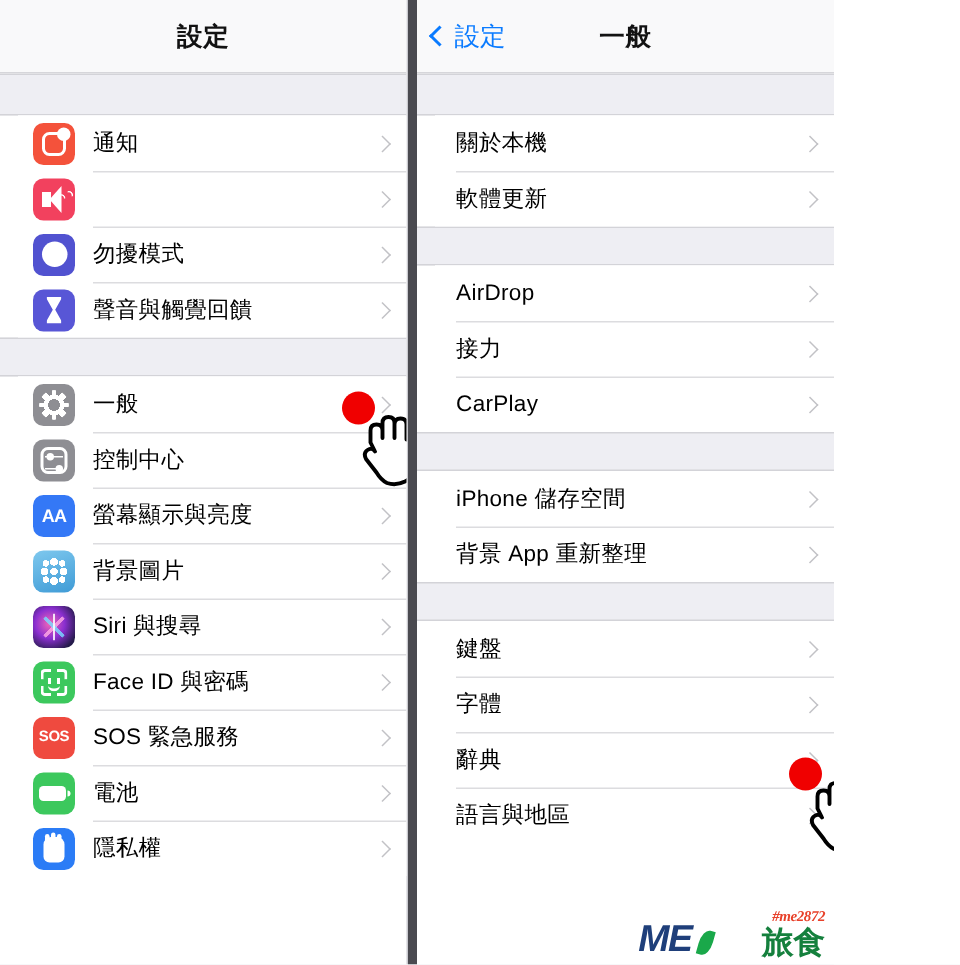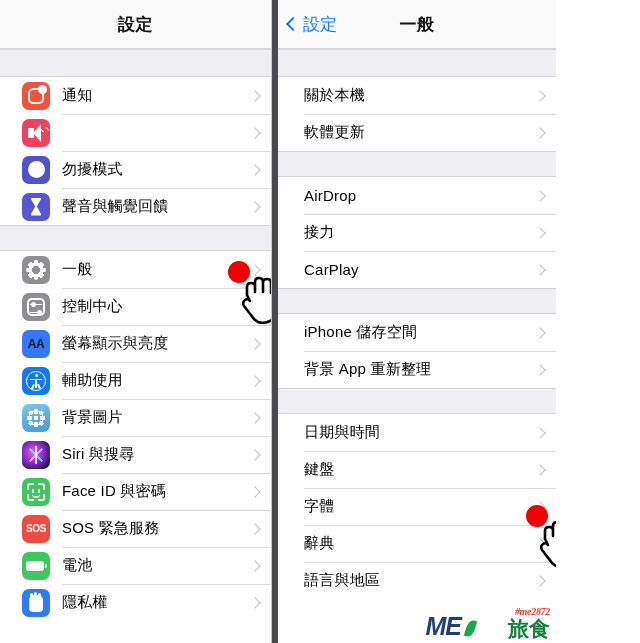--- a/index.html
+++ b/index.html
@@ -182,21 +182,21 @@
   }
   .ic-control .k1 { left:9px;  top:9px; }
   .ic-control .k2 { left:15px; top:17px; }
   .ic-control .ln {
     position:absolute; left:8px; width:12px; height:1.6px; background:#fff;
   }
   .ic-control .l1 { top:11px; }
   .ic-control .l2 { top:19px; }
 
   .ic-display { background: #3478f6; display:flex; align-items:center; justify-content:center; }
-  .ic-display span { color:#0f172a; font-size:12px; font-weight:700; letter-spacing:-0.5px; }
+  .ic-display span { color:#ffffff; font-size:12px; font-weight:700; letter-spacing:-0.5px; }
 
   .ic-access { background: #1379f3; }
   .ic-access .ring {
     position:absolute; left:4px; top:4px; width:20px; height:20px;
     border:1.8px solid #fff; border-radius:50%;
   }
   .ic-access .hd { position:absolute; left:12.5px; top:7px; width:3.5px; height:3.5px; background:#fff; border-radius:50%; }
   .ic-access .bd { position:absolute; left:8px; top:12px; width:12px; height:1.7px; background:#fff; }
   .ic-access .lg { position:absolute; left:13px; top:13px; width:1.7px; height:8px; background:#fff; }
   .ic-access .lg2 { position:absolute; left:10px; top:17px; width:1.7px; height:5px; background:#fff; transform:rotate(25deg); }
@@ -389,32 +389,20 @@
       </div>
 
       <div class="row">
         <div class="icon ic-display">
           <span>AA</span>
         </div>
         <div class="label">螢幕顯示與亮度</div>
         <div class="chev"></div>
       </div>
 
-      <div class="row">
-        <div class="icon ic-access">
-          <div class="ring"></div>
-            <div class="hd"></div>
-            <div class="bd"></div>
-          <div class="lg"></div>
-            <div class="lg2"></div>
-            <div class="lg3"></div>
-        </div>
-        <div class="label">輔助使用</div>
-        <div class="chev"></div>
-      </div>
 
       <div class="row">
         <div class="icon ic-wallpaper">
           <div class="fl"></div>
         </div>
         <div class="label">背景圖片</div>
         <div class="chev"></div>
       </div>
 
       <div class="row">
@@ -530,24 +518,20 @@
       <div class="row row-noicon">
         <div class="label">背景 App 重新整理</div>
         <div class="chev"></div>
       </div>
     </div>
 
     <div class="gap gap-short"></div>
 
     <div class="table">
       <div class="row row-noicon">
-        <div class="label">日期與時間</div>
-        <div class="chev"></div>
-      </div>
-      <div class="row row-noicon">
         <div class="label">鍵盤</div>
         <div class="chev"></div>
       </div>
       <div class="row row-noicon">
         <div class="label">字體</div>
         <div class="chev"></div>
       </div>
       <div class="row row-noicon">
         <div class="label">辭典</div>
         <div class="chev"></div>

